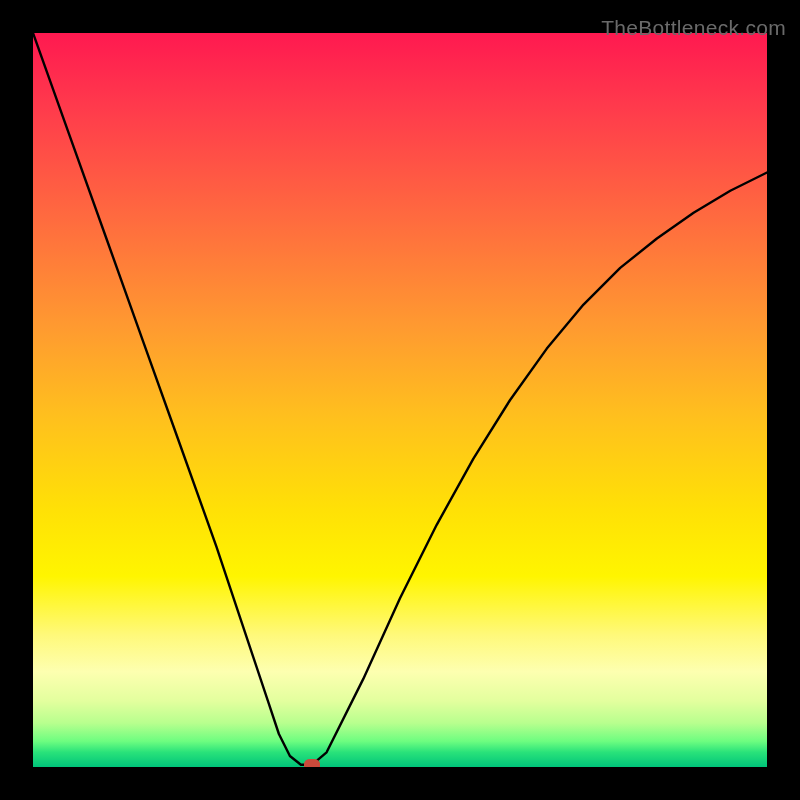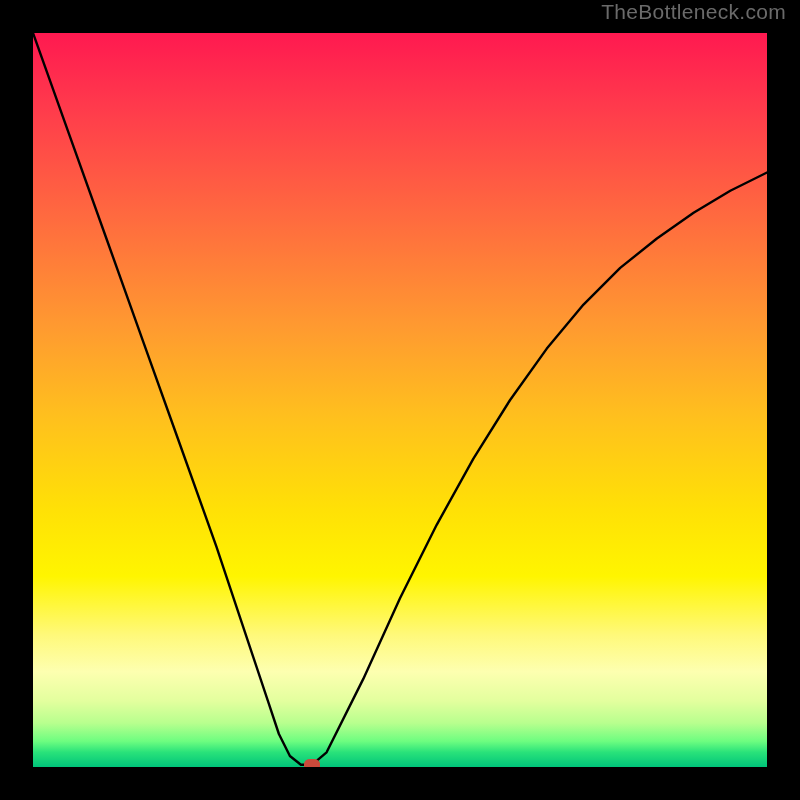--- a/index.html
+++ b/index.html
@@ -12,21 +12,21 @@
     font-family: Arial, Helvetica, sans-serif;
   }
   .frame {
     position: relative;
     width: 800px;
     height: 800px;
     background: #000;
   }
   .watermark {
     position: absolute;
-    top: 0;
+    top: 16px;
     right: 14px;
     color: #6a6a6a;
     font-size: 21px;
     letter-spacing: 0.3px;
     font-weight: 500;
     z-index: 4;
   }
   .plot-area {
     position: absolute;
     left: 33px;

